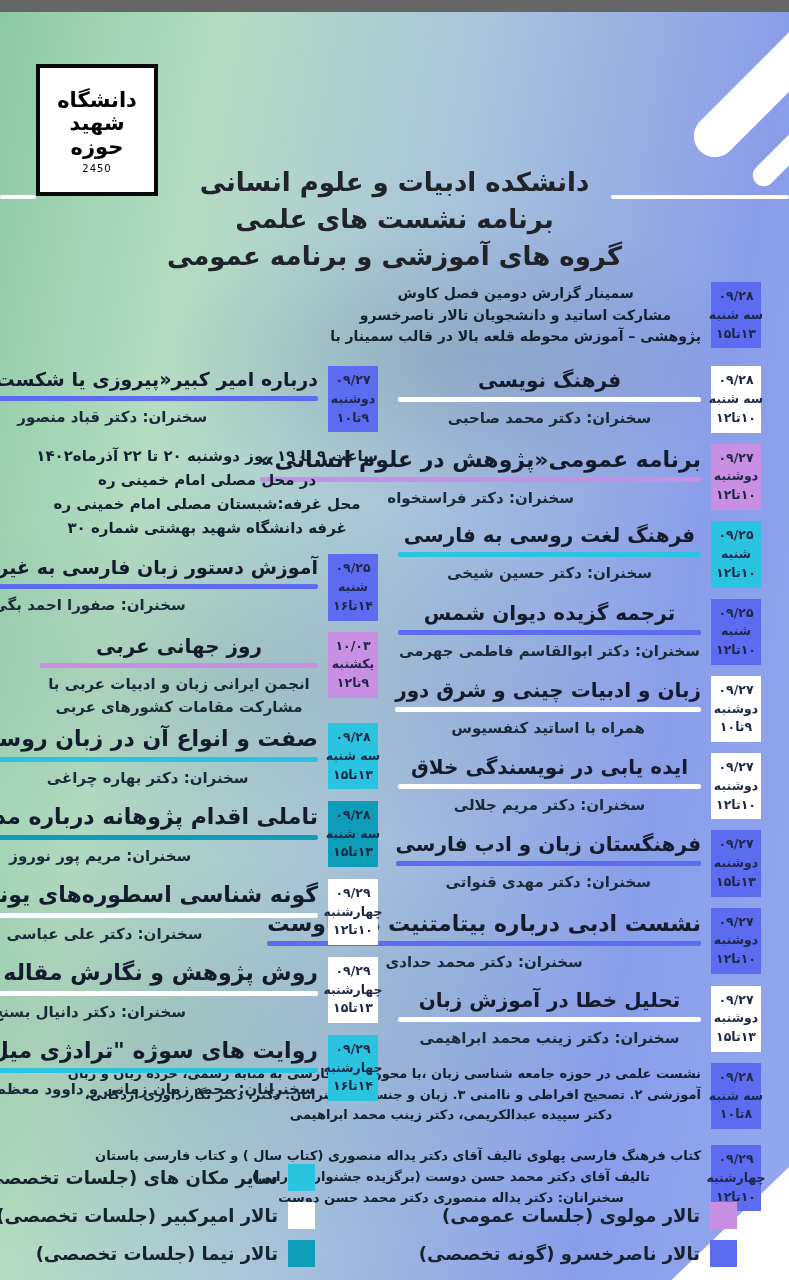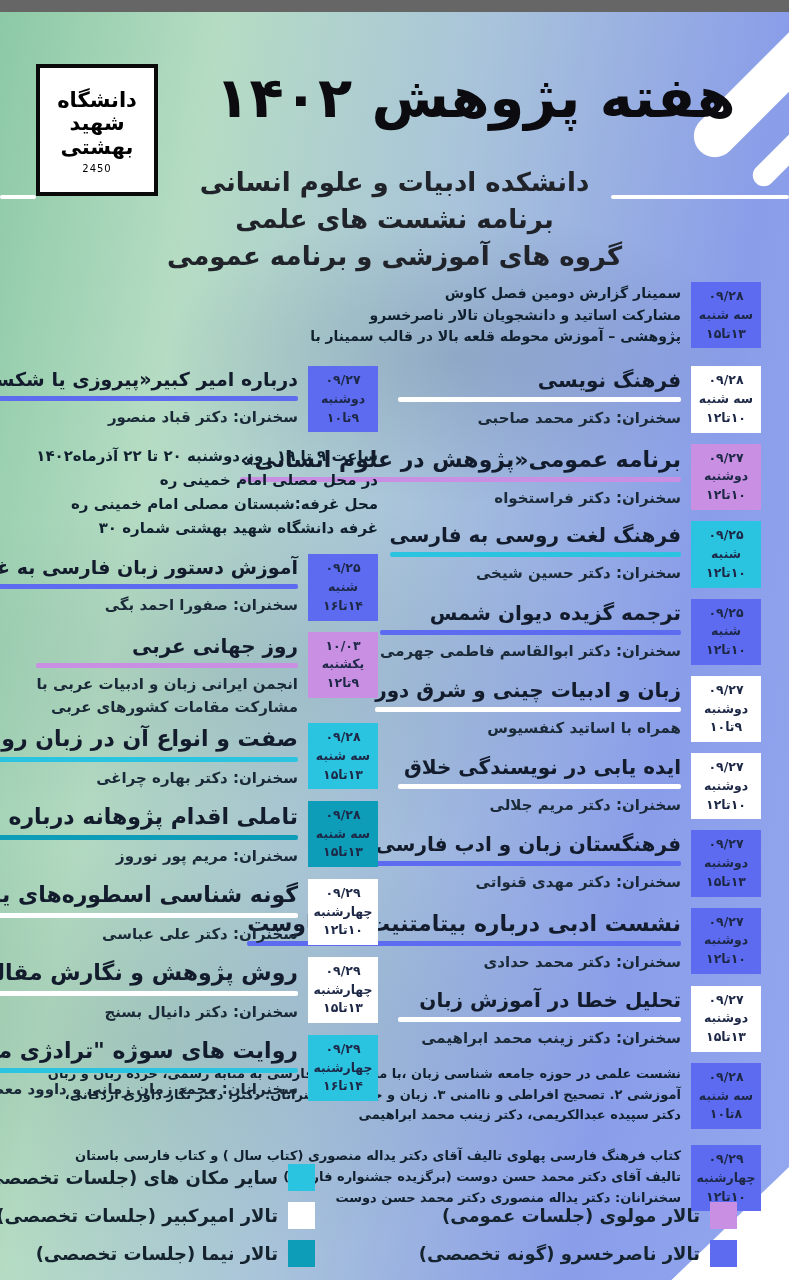--- a/index.html
+++ b/index.html
@@ -48,26 +48,26 @@
   }
 
   
   .events { position:absolute; top:270px; left:0; right:0; display:flex; align-items:flex-start; z-index:2; }
   .col { display:flex; flex-direction:column; }
   .col-right { width:399px; padding:0 28px 0 8px; }
   .col-left  { width:390px; padding:84px 12px 0 40px; }
 
   .event { display:flex; column-gap:10px; align-items:flex-start; margin-bottom:11px; min-height:62px; }
   .badge {
-    flex:none; width:70px; min-height:60px; padding:5px 3px;
+    flex:none; width:50px; min-height:60px; padding:5px 3px;
     display:flex; flex-direction:column; align-items:center; justify-content:center;
     color:#1d2847; text-align:center;
   }
   .badge-line { font-size:12.5px; font-weight:bold; line-height:1.5; white-space:nowrap; }
-  .event-content { flex:1; text-align:right; padding-top:1px; }
+  .event-content { flex:1; text-align:center; padding-top:1px; }
   .title { font-weight:bold; color:#131c2c; line-height:1.35; white-space:nowrap; }
   .t-lg { font-size:20px; } .t-md { font-size:22px; } .t-sm { font-size:19px; }
   .underline { height:5px; border-radius:2px; margin:3px 0 5px; width:100%; }
   .speaker { font-size:15px; font-weight:600; color:#1b2a38; line-height:1.55; white-space:nowrap; }
   .note-line { font-size:14px; font-weight:bold; color:#10202e; line-height:1.55; white-space:nowrap; }
 
   
   .col-right .event:nth-child(1) { margin-bottom:18px; }
   .col-right .event:nth-child(11) .event-content,
   .col-right .event:nth-child(12) .event-content { flex:none; width:500px; }
@@ -94,25 +94,24 @@
 
   <div class="stripe-big"></div>
   <div class="stripe-thin"></div>
   <div class="flank-left"></div>
   <div class="flank-right"></div>
   <div class="corner-wedge"></div>
 
   <div class="logo">
     <div class="org">دانشگاه</div>
     <div class="org">شهید</div>
-    <div class="org">بهشتی</div>
+    <div class="org">حوزه</div>
     <div class="year">2450</div>
   </div>
 
-  <div class="page-title">هفته پژوهش ۱۴۰۲</div>
 
   <div class="subtitles">
     <div>دانشکده ادبیات و علوم انسانی</div>
     <div>برنامه نشست های علمی</div>
     <div>گروه های آموزشی و برنامه عمومی</div>
   </div>
 
   <div class="events">
     <div class="col col-right" id="col-right">
         <div class="event">

